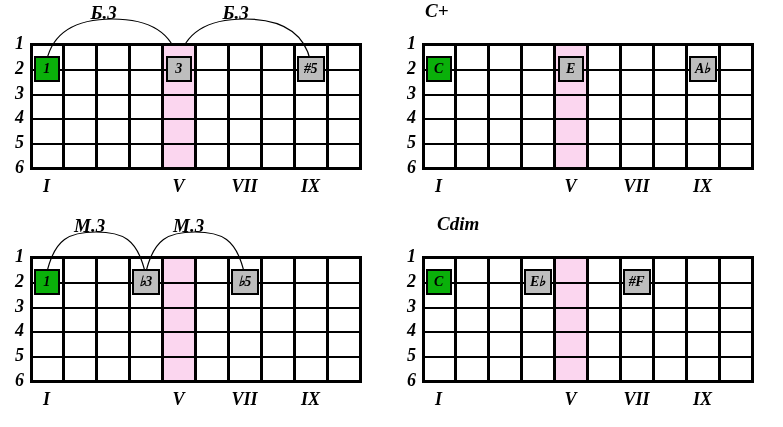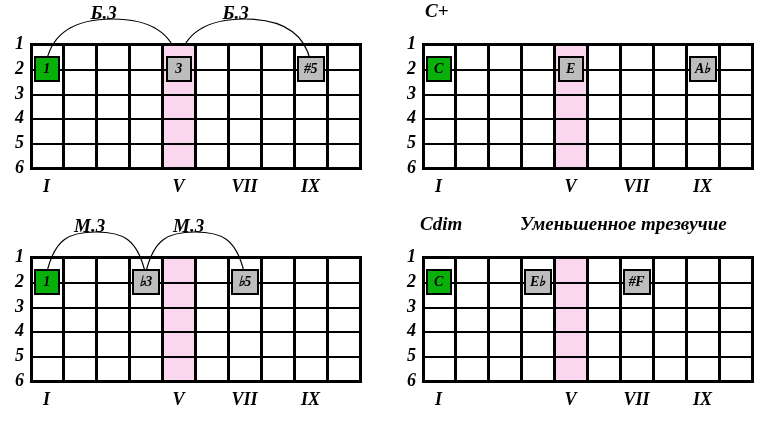--- a/index.html
+++ b/index.html
@@ -189,22 +189,21 @@
       <div class="string-num" style="left: 4px; top: 157px;">6</div>
       <div class="fret-roman" style="left: 26.5px;">I</div>
       <div class="fret-roman" style="left: 158.5px;">V</div>
       <div class="fret-roman" style="left: 224.5px;">VII</div>
       <div class="fret-roman" style="left: 290.5px;">IX</div>
       <div class="marker root" style="left: 33.5px; top: 55.8px; width: 26px; height: 26px; background: rgb(10, 176, 10);">1</div>
       <div class="marker tone" style="left: 131.5px; top: 55.8px; width: 28px; height: 26px; background: rgb(189, 189, 189);">♭3</div>
       <div class="marker tone" style="left: 230.5px; top: 55.8px; width: 28px; height: 26px; background: rgb(189, 189, 189);">♭5</div>
     </div>
   <div class="panel br" id="panel-3">
-      <div class="chord-name" style="left: 28px;">Cdim</div>
-      <div class="chord-desc" style="left: 128px;">Уменьшенное трезвучие</div>
+      <div class="chord-name" style="left: 45px;">Cdim</div>
       <div class="board">
         <div class="pinkcol" style="left: 132px; width: 33px; background: rgb(251, 214, 239);"></div>
         <div class="edge-top" style="top: 0px; background: rgb(0, 0, 0);"></div>
         <div class="string" style="top: 26px; background: rgb(0, 0, 0);"></div>
         <div class="string" style="top: 51px; background: rgb(0, 0, 0);"></div>
         <div class="string" style="top: 75px; background: rgb(0, 0, 0);"></div>
         <div class="string" style="top: 100px; background: rgb(0, 0, 0);"></div>
         <div class="edge-bottom" style="top: 124px; background: rgb(0, 0, 0);"></div>
         <div class="nut" style="left: 0px; background: rgb(0, 0, 0);"></div>
         <div class="fretline" style="left: 32px; background: rgb(0, 0, 0);"></div>

